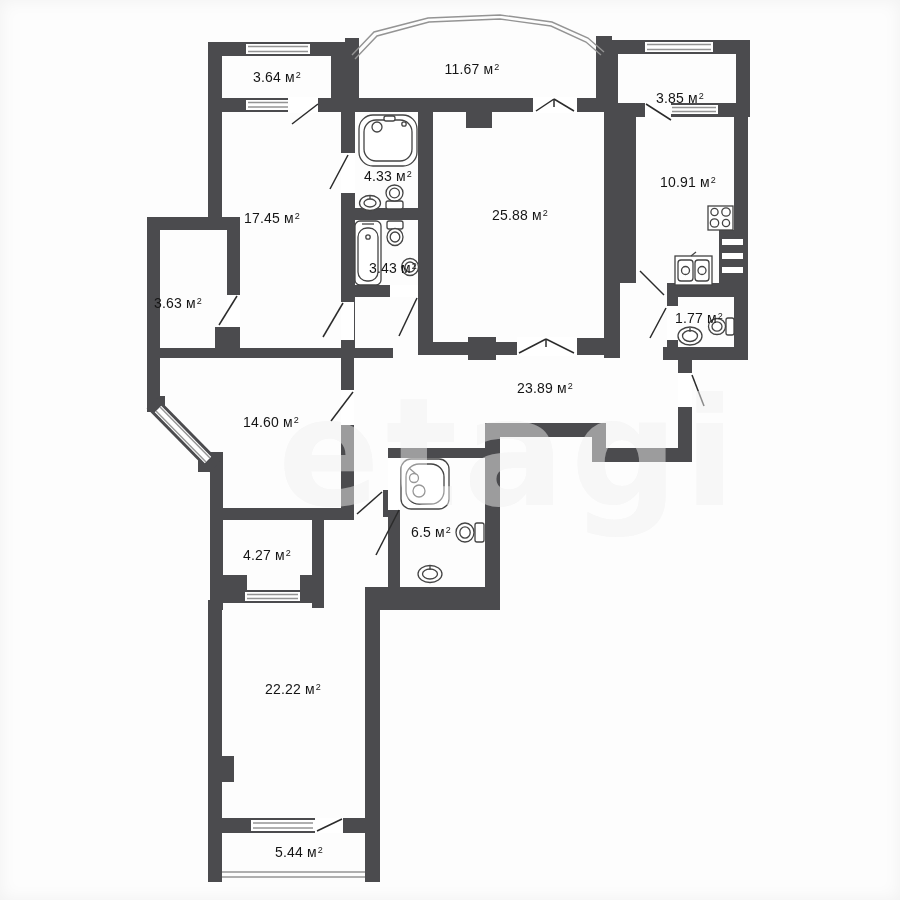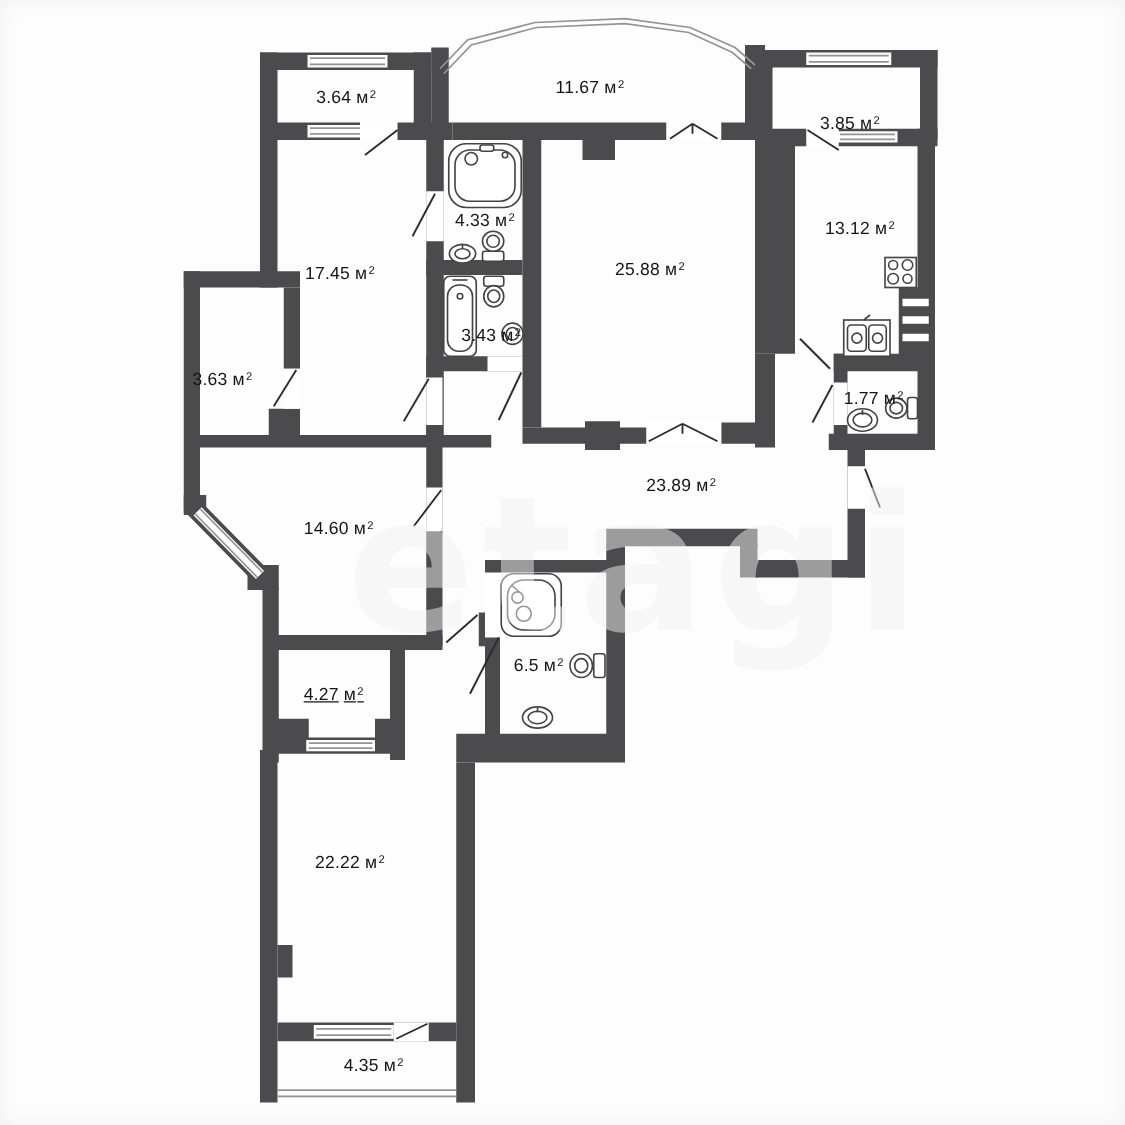--- a/index.html
+++ b/index.html
@@ -288,24 +288,24 @@
 
   <div class="wm wm-over">etagi</div>
 
   <div id="labels">
       <div class="room-label" style="left: 277px; top: 77px;"><span>3.64</span><span class="unit">м</span><sup>2</sup></div>
       <div class="room-label" style="left: 472px; top: 69px;"><span>11.67</span><span class="unit">м</span><sup>2</sup></div>
       <div class="room-label" style="left: 680px; top: 98px;"><span>3.85</span><span class="unit">м</span><sup>2</sup></div>
       <div class="room-label" style="left: 272px; top: 218px;"><span>17.45</span><span class="unit">м</span><sup>2</sup></div>
       <div class="room-label" style="left: 388px; top: 176px;"><span>4.33</span><span class="unit">м</span><sup>2</sup></div>
       <div class="room-label" style="left: 520px; top: 215px;"><span>25.88</span><span class="unit">м</span><sup>2</sup></div>
-      <div class="room-label" style="left: 688px; top: 182px;"><span>13.12</span><span class="unit">м</span><sup>2</sup></div>
+      <div class="room-label" style="left: 688px; top: 182px;"><span>10.91</span><span class="unit">м</span><sup>2</sup></div>
       <div class="room-label" style="left: 178px; top: 303px;"><span>3.63</span><span class="unit">м</span><sup>2</sup></div>
       <div class="room-label" style="left: 393px; top: 268px; text-align: right;"><span>3.43</span><span class="unit">м</span><sup>2</sup></div>
       <div class="room-label" style="left: 699px; top: 318px; text-align: center;"><span>1.77</span><span class="unit">м</span><sup>2</sup></div>
       <div class="room-label" style="left: 545px; top: 388px; text-align: center;"><span>23.89</span><span class="unit">м</span><sup>2</sup></div>
       <div class="room-label" style="left: 271px; top: 422px;"><span>14.60</span><span class="unit">м</span><sup>2</sup></div>
-      <div class="room-label" style="left: 267px; top: 555px; text-decoration: underline;"><span>4.27</span><span class="unit">м</span><sup>2</sup></div>
+      <div class="room-label" style="left: 267px; top: 555px;"><span>4.27</span><span class="unit">м</span><sup>2</sup></div>
       <div class="room-label" style="left: 431px; top: 532px;"><span>6.5</span><span class="unit">м</span><sup>2</sup></div>
-      <div class="room-label" style="left: 280px; top: 689px;"><span>22.22</span><span class="unit">м</span><sup>2</sup></div>
-      <div class="room-label" style="left: 299px; top: 852px;"><span>4.35</span><span class="unit">м</span><sup>2</sup></div>
+      <div class="room-label" style="left: 293px; top: 689px;"><span>22.22</span><span class="unit">м</span><sup>2</sup></div>
+      <div class="room-label" style="left: 299px; top: 852px;"><span>5.44</span><span class="unit">м</span><sup>2</sup></div>
     </div>
 </div>
 
 </body></html>

